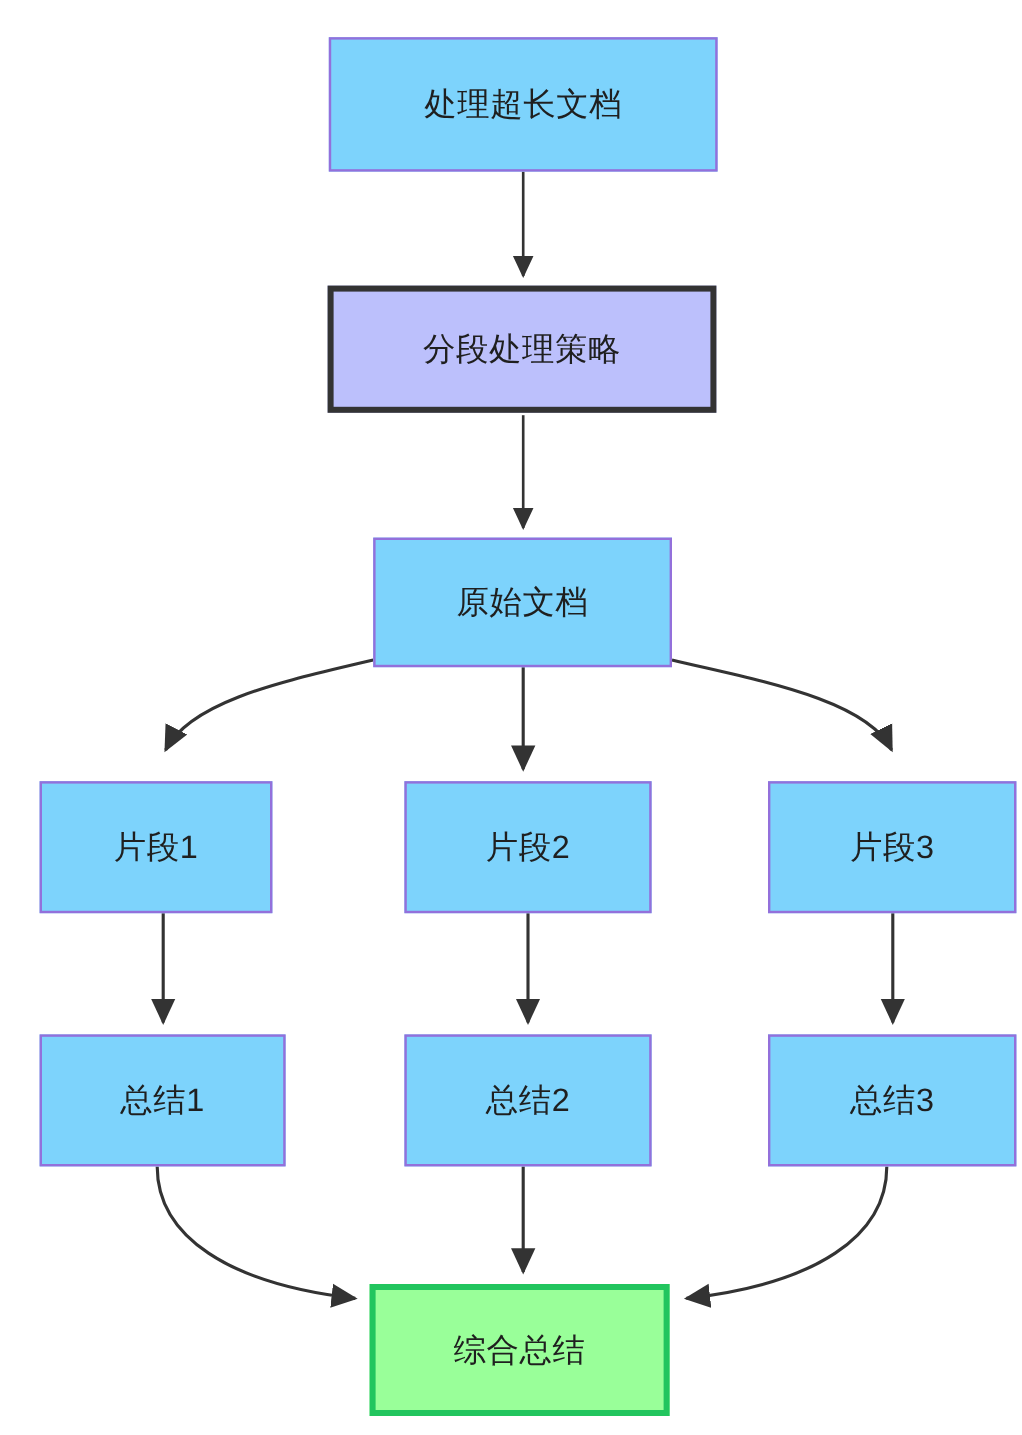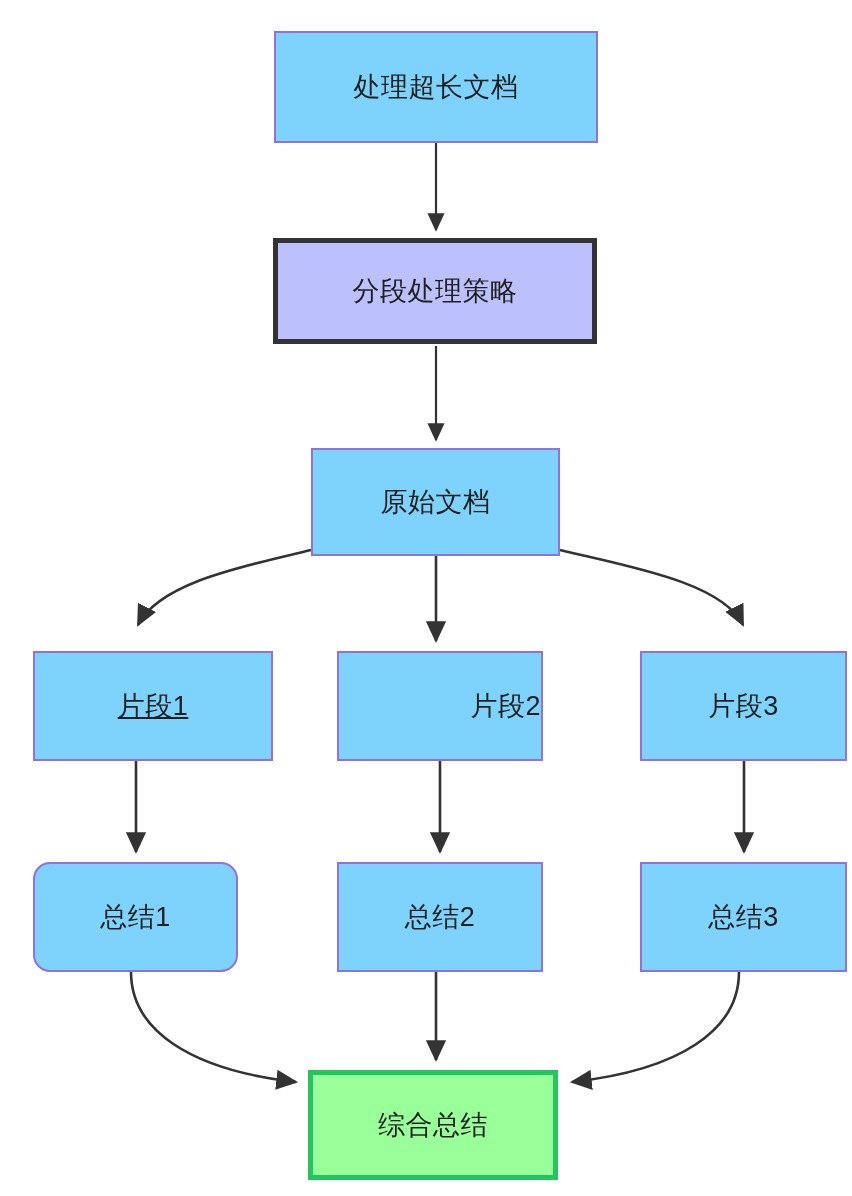--- a/index.html
+++ b/index.html
@@ -89,30 +89,30 @@
 
   <div class="node" style="left: 274px; top: 31px; width: 324px; height: 112px;">
     <span class="node-label">处理超长文档</span>
   </div>
   <div class="node" style="left: 311px; top: 448px; width: 249px; height: 108px;">
     <span class="node-label">原始文档</span>
   </div>
   <div class="node emphasis" style="left: 273px; top: 238px; width: 324px; height: 106px;">
     <span class="node-label">分段处理策略</span>
   </div>
-  <div class="node" style="left: 33px; top: 651px; width: 240px; height: 110px; text-decoration: underline;">
+  <div class="node" style="left: 33px; top: 651px; width: 194px; height: 110px;">
     <span class="node-label">片段1</span>
   </div>
-  <div class="node" style="left: 337px; top: 651px; width: 206px; height: 110px; justify-content: flex-end;">
+  <div class="node" style="left: 337px; top: 651px; width: 206px; height: 110px;">
     <span class="node-label">片段2</span>
   </div>
   <div class="node" style="left: 640px; top: 651px; width: 207px; height: 110px; text-align: right;">
     <span class="node-label">片段3</span>
   </div>
-  <div class="node" style="left: 33px; top: 862px; width: 205px; height: 110px; border-radius: 17px;">
+  <div class="node" style="left: 33px; top: 862px; width: 205px; height: 110px;">
     <span class="node-label">总结1</span>
   </div>
   <div class="node" style="left: 337px; top: 862px; width: 206px; height: 110px;">
     <span class="node-label">总结2</span>
   </div>
   <div class="node" style="left: 640px; top: 862px; width: 207px; height: 110px; text-align: right;">
     <span class="node-label">总结3</span>
   </div>
   <div class="node terminal" style="left: 308px; top: 1070px; width: 250px; height: 110px;">
     <span class="node-label">综合总结</span>

